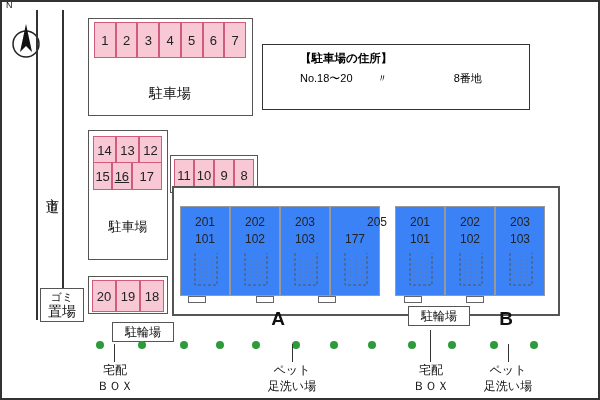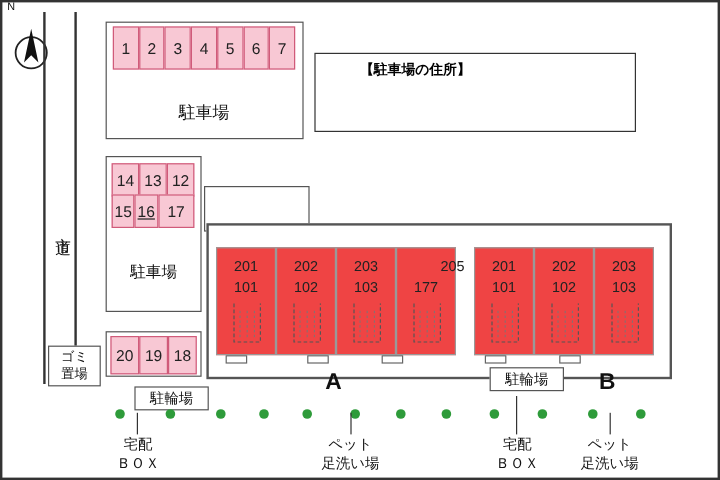--- a/index.html
+++ b/index.html
@@ -1,20 +1,20 @@
 <!DOCTYPE html>
 <html><head>
 <meta charset="utf-8">
 <style>
   html,body{margin:0;padding:0;}
   body{width:600px;height:400px;background:#ffffff;font-family:"Liberation Sans",sans-serif;}
   #root{position:relative;width:600px;height:400px;overflow:hidden;}
   .abs{position:absolute;box-sizing:border-box;}
   .stall{border:1px solid #d05b7a;background:#f8c8d4;display:flex;align-items:center;justify-content:center;font-size:13px;color:#222;}
-  .bldg-unit{border:1px solid #999;background:#ef4444;box-sizing:border-box;}
+  .bldg-unit{border:1px solid #999;background:#3b82f6;box-sizing:border-box;}
   .unit-num{font-size:12px;color:#222;text-align:center;line-height:1.45;}
   .thin-box{border:1px solid #555;background:#ffffff;}
   .dot{position:absolute;width:8px;height:8px;border-radius:50%;background:#2e9b3a;}
   .vline{position:absolute;background:#333;}
   .addr-box{border:1px solid #333;background:#fff;padding:6px 8px;}
   .addr-title{font-size:11.5px;font-weight:bold;margin-bottom:4px;}
   .addr-row{font-size:11px;white-space:nowrap;line-height:1.5;}
   .centered{display:flex;align-items:center;justify-content:center;}
   .vert{writing-mode:vertical-rl;text-orientation:upright;}
 </style>
@@ -58,30 +58,41 @@
     <div class="stall" style="width:23px;height:26px;">12</div>
   </div>
   <div class="abs" style="left:93px;top:162px;width:69px;height:26px;display:flex;">
     <div class="stall" style="width:23px;height:26px;">15</div>
     <div class="stall" style="width:23px;height:26px;text-decoration:underline;">16</div>
     <div class="stall" style="width:38px;height:26px;">17</div>
   </div>
   <div class="abs centered" style="left:93px;top:216px;width:70px;height:22px;font-size:13px;color:#111;">駐車場</div>
 
   <div class="abs" style="left:170px;top:155px;width:88px;height:38px;border:1px solid #555;background:#fff;"></div>
+  <div class="abs" style="left:174px;top:159px;width:80px;height:30px;display:flex;">
+    <div class="stall" style="width:20px;height:30px;">11</div>
+    <div class="stall" style="width:20px;height:30px;">10</div>
+    <div class="stall" style="width:20px;height:30px;">9</div>
+    <div class="stall" style="width:20px;height:30px;">8</div>
+  </div>
 
   <div class="abs" style="left:88px;top:276px;width:80px;height:38px;border:1px solid #555;background:#fff;"></div>
   <div class="abs" style="left:92px;top:280px;width:72px;height:30px;display:flex;justify-content:center;">
     <div class="stall" style="width:24px;height:30px;">20</div>
     <div class="stall" style="width:24px;height:30px;">19</div>
     <div class="stall" style="width:24px;height:30px;">18</div>
   </div>
 
   <div class="abs addr-box" style="left:262px;top:44px;width:268px;height:66px;padding-left:37px;">
     <div class="addr-title">【駐車場の住所】</div>
+    <div class="addr-row">
+      <span>No.18〜20</span>
+      <span style="display:inline-block;width:18px;"></span>
+      <span>〃　　　　　　8番地</span>
+    </div>
   </div>
 
   <div class="abs" style="left:172px;top:186px;width:388px;height:130px;border:2px solid #555;background:#fff;"></div>
 
   <div class="abs" style="left:180px;top:206px;width:200px;height:90px;display:flex;">
     <div class="bldg-unit" style="width:50px;height:90px;position:relative;">
       <div class="unit-num" style="margin-top:7px;">201</div>
       <div class="unit-num">101</div>
       <svg class="abs" style="left:8px;top:44px;" width="34" height="42" viewBox="0 0 34 42">
         <path d="M6 2 L6 34 L28 34 L28 2" fill="none" stroke="#555" stroke-width="1" stroke-dasharray="3,2"></path>
@@ -144,21 +155,21 @@
         <path d="M11 8 L11 30 M17 8 L17 30 M23 8 L23 30" stroke="#777" stroke-width="0.8" stroke-dasharray="2,2"></path>
       </svg>
     </div>
   </div>
   <div class="abs" style="left:404px;top:296px;width:18px;height:7px;border:1px solid #666;background:#fff;"></div>
   <div class="abs" style="left:466px;top:296px;width:18px;height:7px;border:1px solid #666;background:#fff;"></div>
   <div class="abs centered" style="left:490px;top:308px;width:32px;height:22px;font-size:19px;font-weight:bold;color:#111;">B</div>
 
   <div class="abs thin-box" style="left:40px;top:288px;width:44px;height:34px;"></div>
   <div class="abs centered" style="left:40px;top:290px;width:44px;height:15px;font-size:11px;color:#111;">ゴミ</div>
-  <div class="abs centered" style="left:40px;top:304px;width:44px;height:15px;font-size:11px;color:#111;">置場</div>
+  <div class="abs centered" style="left:40px;top:304px;width:44px;height:15px;font-size:14px;color:#111;">置場</div>
 
   <div class="abs thin-box" style="left:112px;top:322px;width:62px;height:20px;"></div>
   <div class="abs centered" style="left:112px;top:323px;width:62px;height:18px;font-size:12px;color:#111;">駐輪場</div>
 
   <div class="abs thin-box" style="left:408px;top:306px;width:62px;height:20px;"></div>
   <div class="abs centered" style="left:408px;top:307px;width:62px;height:18px;font-size:12px;color:#111;">駐輪場</div>
 
   <div class="dot" style="left:96px;top:341px;"></div>
   <div class="dot" style="left:138px;top:341px;"></div>
   <div class="dot" style="left:180px;top:341px;"></div>

